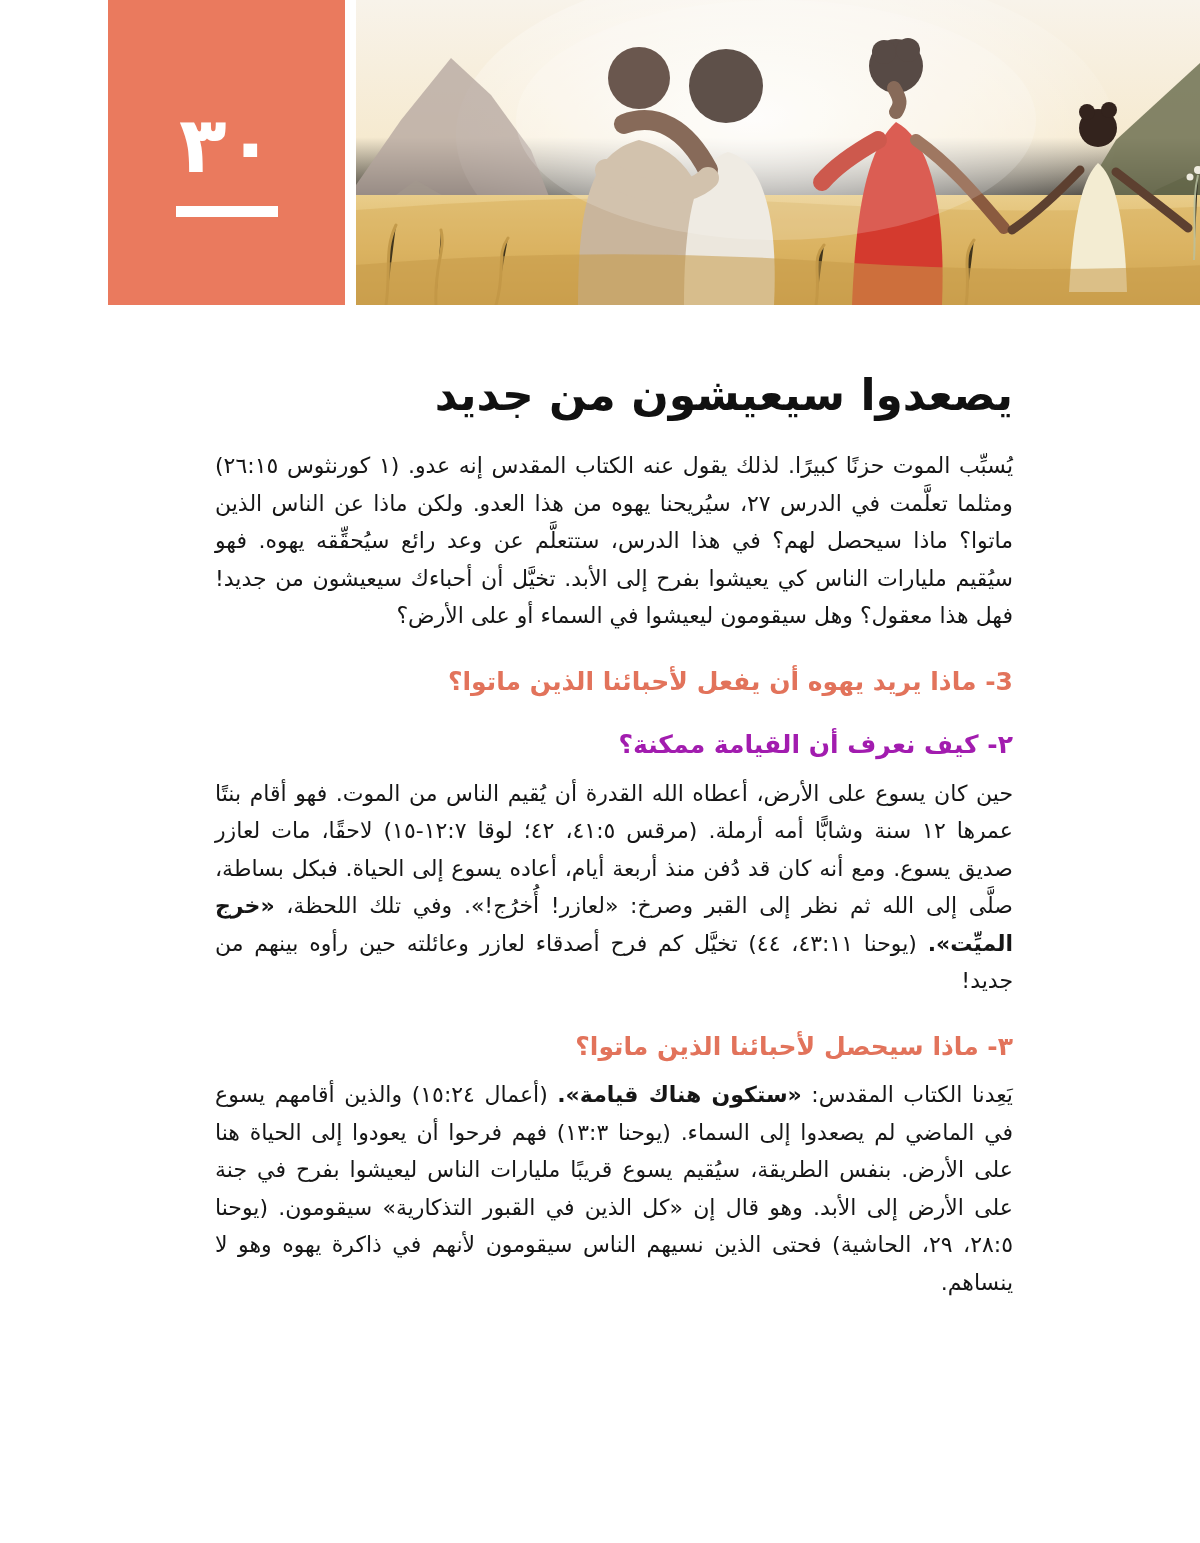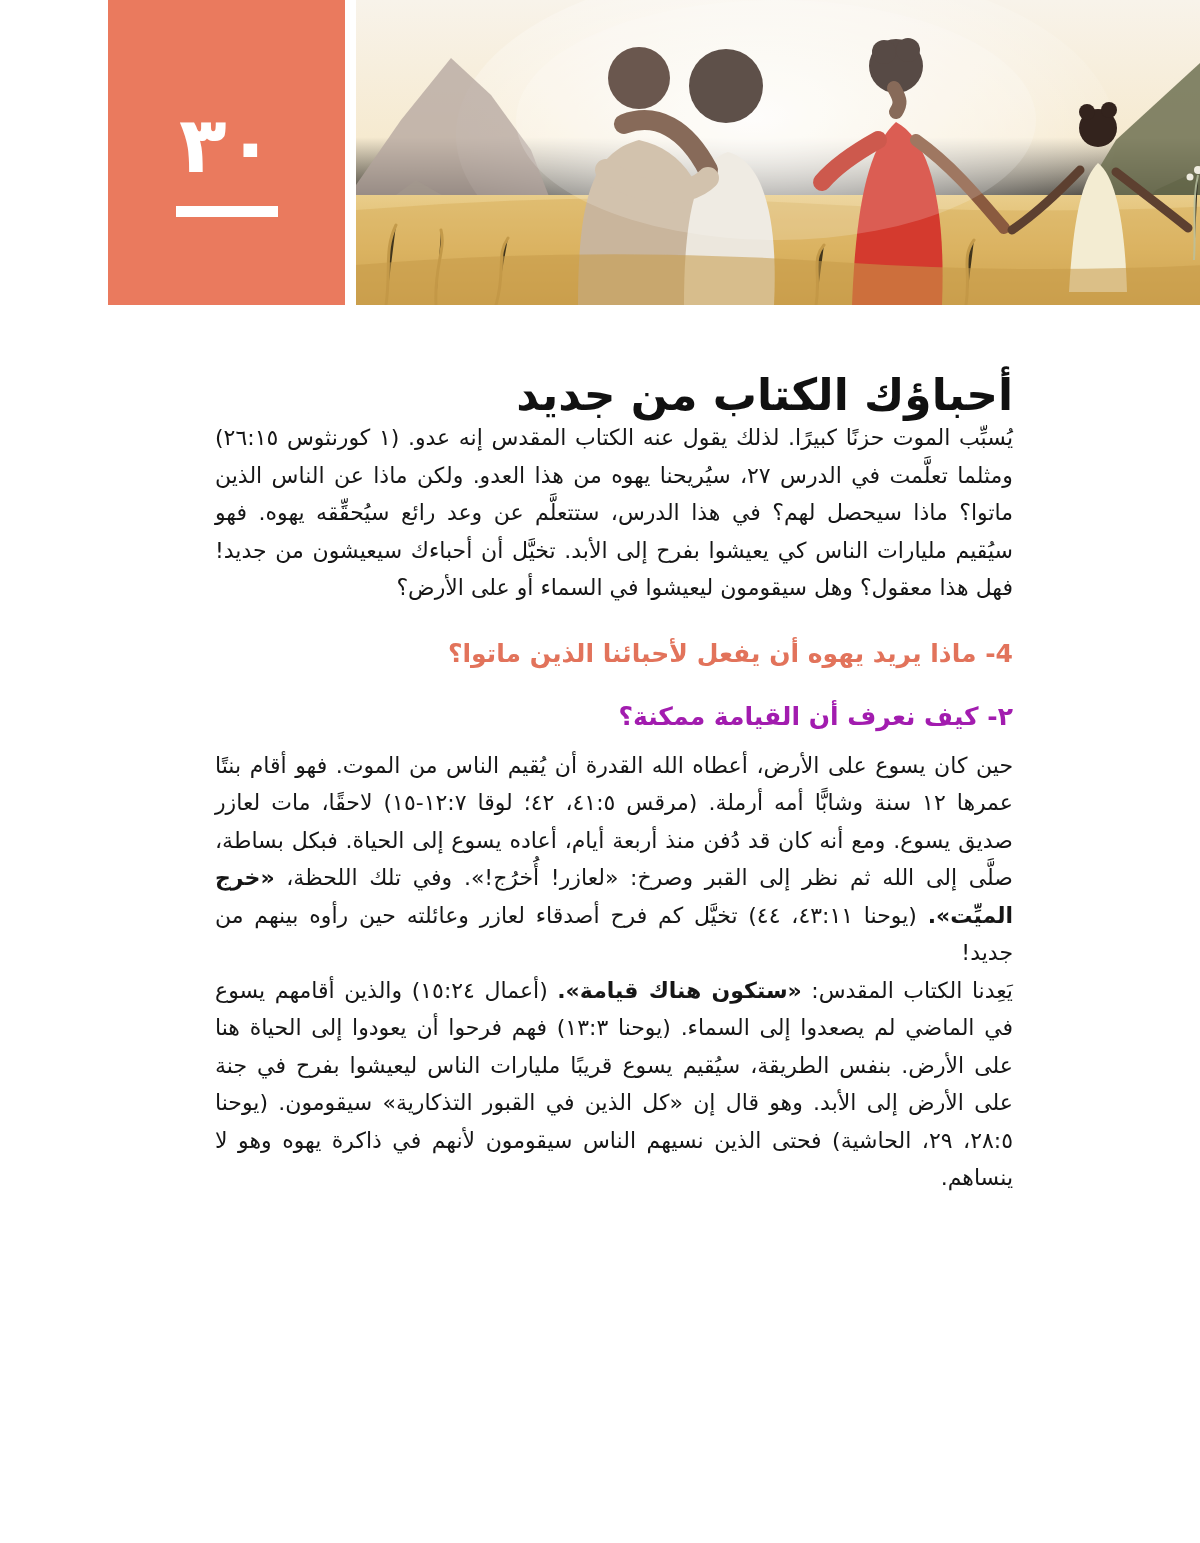--- a/index.html
+++ b/index.html
@@ -22,21 +22,21 @@
   }
   .photo svg{display:block;}
   
   .title{
     position:absolute;right:187px;top:336px;width:826px;
     font-size:44px;font-weight:bold;color:#111111;text-align:right;
     line-height:1.35;letter-spacing:0;
   }
   
   .content{
-    position:absolute;right:187px;top:419px;width:798px;
+    position:absolute;right:187px;top:447px;width:798px;
     font-size:22px;line-height:37.5px;color:#161616;
     text-align:justify;direction:rtl;
   }
   .content p{margin:0;}
   .section-heading{
     font-size:25px;font-weight:bold;margin:31px 0 13px 0;
     text-align:right;line-height:1.3;
   }
   .b{font-weight:bold;}
 </style>
@@ -138,26 +138,27 @@
         <path d="M713,292 C717,222 725,180 742,163 C761,178 769,228 771,292 Z" fill="#f3ecd2"></path>
         <path d="M724,170 C700,195 678,215 656,230" stroke="#5d4030" stroke-width="9" fill="none" stroke-linecap="round"></path>
         <path d="M760,172 C790,195 812,212 832,228" stroke="#5d4030" stroke-width="9" fill="none" stroke-linecap="round"></path>
       </g>
 
       <path d="M0,265 Q240,245 480,262 Q720,278 952,258 L952,305 L0,305 Z" fill="#c79a49" opacity="0.55"></path>
       <ellipse cx="420" cy="120" rx="260" ry="120" fill="#ffffff" opacity="0.18"></ellipse>
     </svg>
   </div>
 
-  <h1 class="title">أحباؤك الكتاب من جديد</h1>
+  <h1 class="title">يصعدوا سيعيشون من جديد</h1>
 
   <div class="content">
     <p><span>يُسبِّب الموت حزنًا كبيرًا. لذلك يقول عنه الكتاب المقدس إنه عدو. (١ كورنثوس ١٥:‏٢٦) ومثلما تعلَّمت في الدرس ٢٧، سيُريحنا يهوه من هذا العدو. ولكن ماذا عن الناس الذين ماتوا؟ ماذا سيحصل لهم؟ في هذا الدرس، ستتعلَّم عن وعد رائع سيُحقِّقه يهوه. فهو سيُقيم مليارات الناس كي يعيشوا بفرح إلى الأبد. تخيَّل أن أحباءك سيعيشون من جديد! فهل هذا معقول؟ وهل سيقومون ليعيشوا في السماء أو على الأرض؟</span></p>
 
-    <h2 class="section-heading" style="color: rgb(226, 115, 91);">4- ماذا يريد يهوه أن يفعل لأحبائنا الذين ماتوا؟</h2>
+    <h2 class="section-heading" style="color: rgb(226, 115, 91);">3- ماذا يريد يهوه أن يفعل لأحبائنا الذين ماتوا؟</h2>
 
     <h2 class="section-heading" style="color: #a21caf;">٢- كيف نعرف أن القيامة ممكنة؟</h2>
     <p><span>حين كان يسوع على الأرض، أعطاه الله القدرة أن يُقيم الناس من الموت. فهو أقام بنتًا عمرها ١٢ سنة وشابًّا أمه أرملة. (مرقس ٥:‏٤١، ٤٢؛ لوقا ٧:‏١٢-‏١٥) لاحقًا، مات لعازر صديق يسوع. ومع أنه كان قد دُفن منذ أربعة أيام، أعاده يسوع إلى الحياة. فبكل بساطة، صلَّى إلى الله ثم نظر إلى القبر وصرخ: «لعازر! أُخرُج!». وفي تلك اللحظة، </span><span class="b">«خرج الميِّت».</span><span> (يوحنا ١١:‏٤٣، ٤٤) تخيَّل كم فرح أصدقاء لعازر وعائلته حين رأوه بينهم من جديد!</span></p>
 
+    <h2 class="section-heading" style="color: rgb(226, 115, 91);">٣- ماذا سيحصل لأحبائنا الذين ماتوا؟</h2>
     <p><span>يَعِدنا الكتاب المقدس: </span><span class="b">«ستكون هناك قيامة».</span><span> (أعمال ٢٤:‏١٥) والذين أقامهم يسوع في الماضي لم يصعدوا إلى السماء. (يوحنا ٣:‏١٣) فهم فرحوا أن يعودوا إلى الحياة هنا على الأرض. بنفس الطريقة، سيُقيم يسوع قريبًا مليارات الناس ليعيشوا بفرح في جنة على الأرض إلى الأبد. وهو قال إن «كل الذين في القبور التذكارية» سيقومون. (يوحنا ٥:‏٢٨، ٢٩، الحاشية) فحتى الذين نسيهم الناس سيقومون لأنهم في ذاكرة يهوه وهو لا ينساهم.</span></p>
   </div>
 
 </div>
 
 </body></html>

